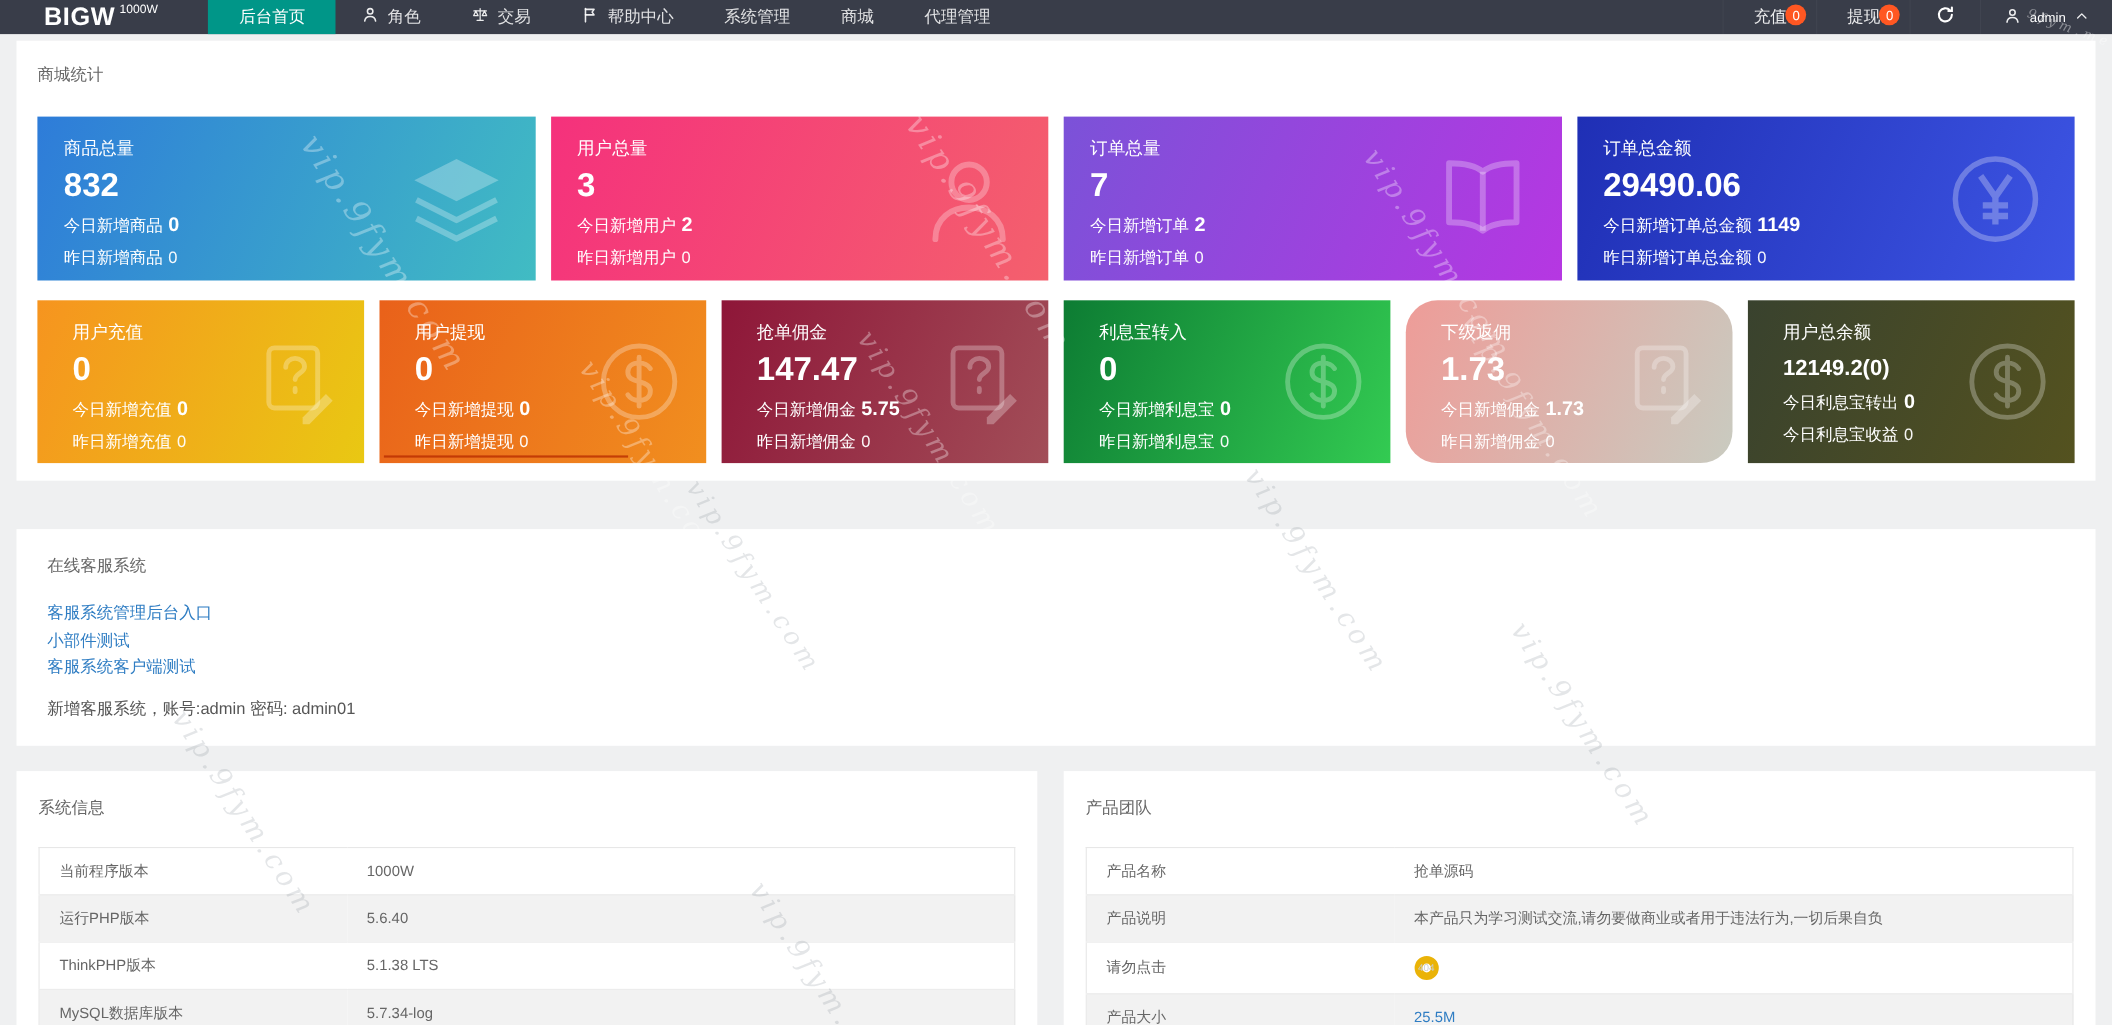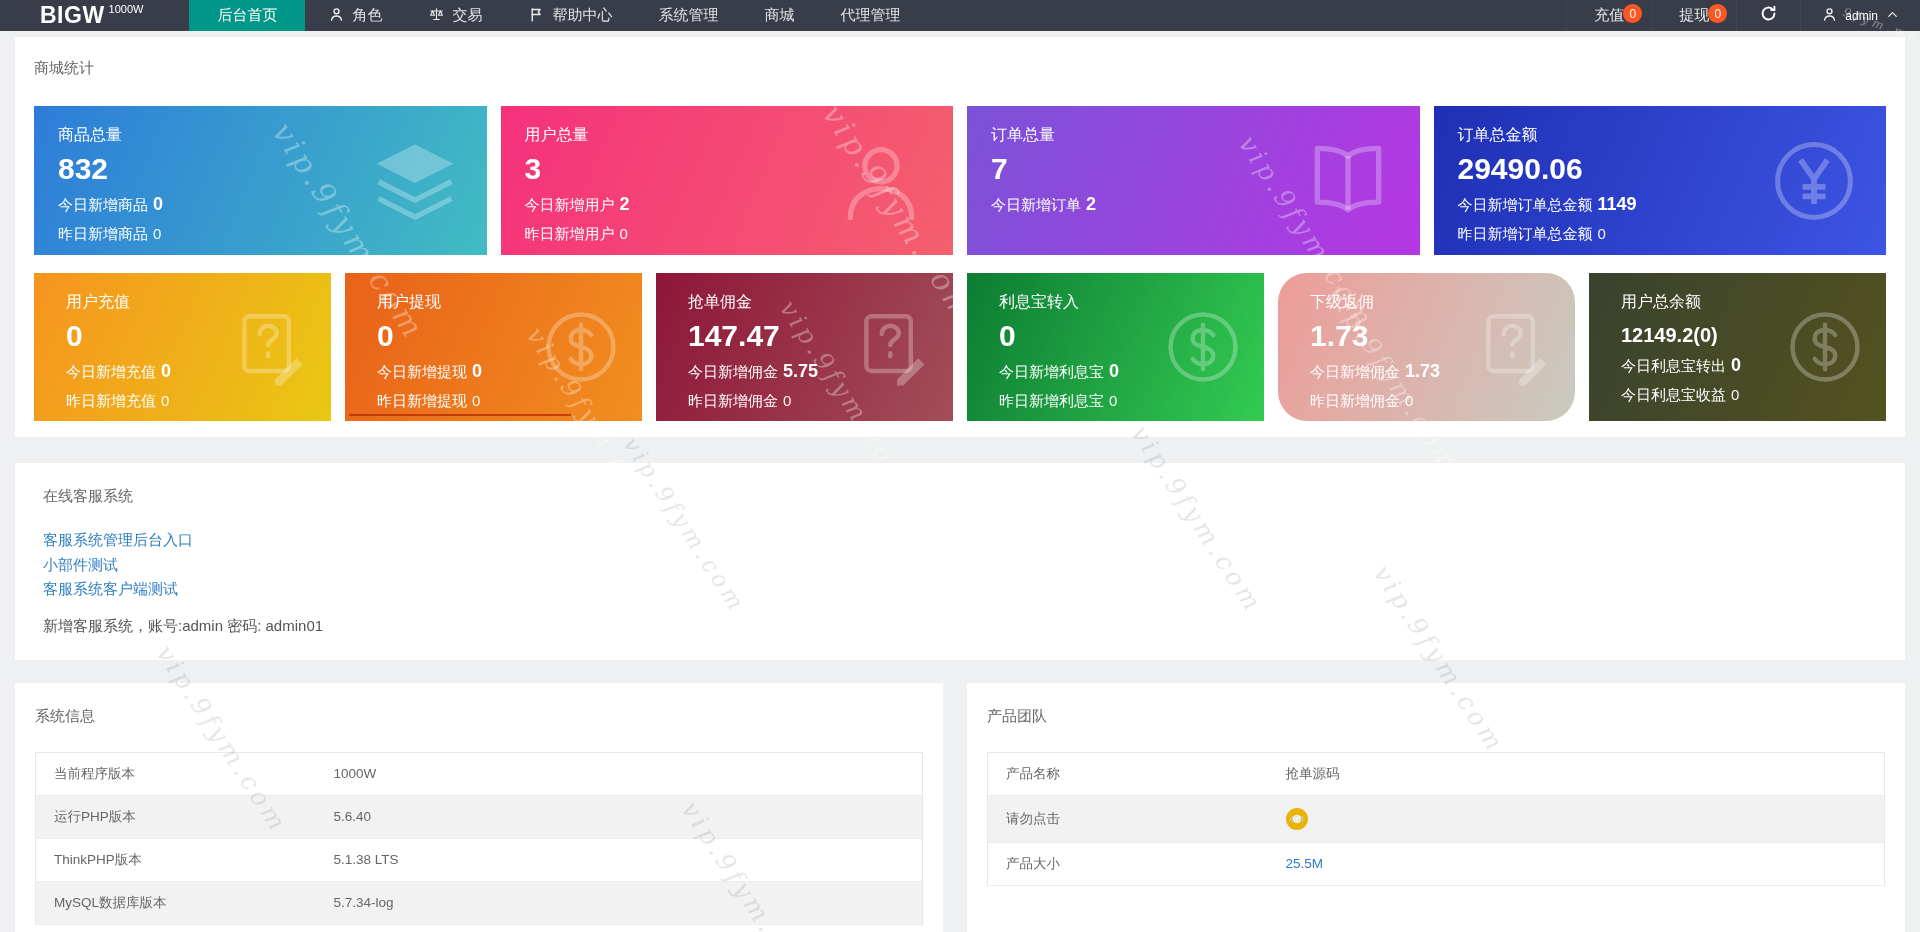--- a/index.html
+++ b/index.html
@@ -23,21 +23,21 @@
   .icon-btn svg{width:19px;height:19px;stroke:#fff;}
   .user-area{display:flex;align-items:center;gap:7px;padding:12px 20px;font-size:12px;cursor:pointer;border-left:1px solid rgba(255,255,255,.04);}
   .user-area svg{width:17px;height:17px;stroke:rgba(255,255,255,.9);}
   .user-area .chev svg{width:15px;height:15px;}
 
   
   .main{padding:6px 15px 0;}
   .panel{background:#fff;}
   .panel-title{font-size:15px;color:#666;}
 
-  .panel-stats{padding:22px 19px 16px;margin-bottom:26px;}
+  .panel-stats{padding:22px 19px 16px;margin-bottom:44px;}
   .panel-stats .panel-title{margin-bottom:28px;}
   .cards-row{display:flex;gap:14px;}
   .cards-row+.cards-row{margin-top:18px;}
   .stat-card{position:relative;flex:1;height:149px;color:#fff;padding:19px 24px;overflow:hidden;background:#999;}
   .cards-row.r2 .stat-card{height:148px;padding-left:32px;}
   .stat-title{font-size:16px;}
   .stat-value{font-size:30px;font-weight:bold;margin-top:8px;line-height:1;}
   .stat-value.sm{font-size:20px;margin-top:12px;}
   .stat-line{font-size:15px;margin-top:10px;}
   .stat-line b{font-size:18px;margin-left:5px;}
@@ -181,20 +181,21 @@
         <span class="stat-icon"><svg viewBox="0 0 24 24" fill="none" stroke="currentColor" stroke-width="1.4" stroke-linecap="round">
               <circle cx="12" cy="8" r="4.2"></circle>
               <path d="M4 21.5c0-5 3.8-7.5 8-7.5s8 2.5 8 7.5"></path>
             </svg></span>
       </div>
 
       <div class="stat-card" style="background: linear-gradient(113deg, rgb(123, 82, 216) 0%, rgb(182, 55, 226) 100%);">
         <div class="stat-title">订单总量</div>
         <div class="stat-value">7</div>
         <div class="stat-line"><span>今日新增订单</span><b>2</b></div>
+        <div class="stat-line"><span>昨日新增订单</span><span class="nrm">0</span></div>
         <span class="stat-icon"><svg viewBox="0 0 24 24" fill="none" stroke="currentColor" stroke-width="1.4" stroke-linejoin="round">
               <path d="M12 5.5C10 3.8 7.2 3.5 4 3.5v14c3.2 0 6 .3 8 2 2-1.7 4.8-2 8-2v-14c-3.2 0-6 .3-8 2z"></path>
               <path d="M12 5.5v14"></path>
             </svg></span>
       </div>
 
       <div class="stat-card" style="background: linear-gradient(113deg, rgb(31, 47, 181) 0%, rgb(61, 85, 228) 100%);">
         <div class="stat-title">订单总金额</div>
         <div class="stat-value">29490.06</div>
         <div class="stat-line"><span>今日新增订单总金额</span><b>1149</b></div>
@@ -312,20 +313,24 @@
       </table>
     </section>
 
     <section class="panel panel-table right">
       <div class="panel-title">产品团队</div>
       <table class="info">
         <tbody>
           <tr>
             <td class="lbl">产品名称</td>
             <td>抢单源码</td>
+          </tr>
+          <tr>
+            <td class="lbl">产品说明</td>
+            <td>本产品只为学习测试交流,请勿要做商业或者用于违法行为,一切后果自负</td>
           </tr>
           <tr>
             <td class="lbl">请勿点击</td>
             <td>
               <span class="badge-404">404</span>
             </td>
           </tr>
           <tr>
             <td class="lbl">产品大小</td>
             <td>

